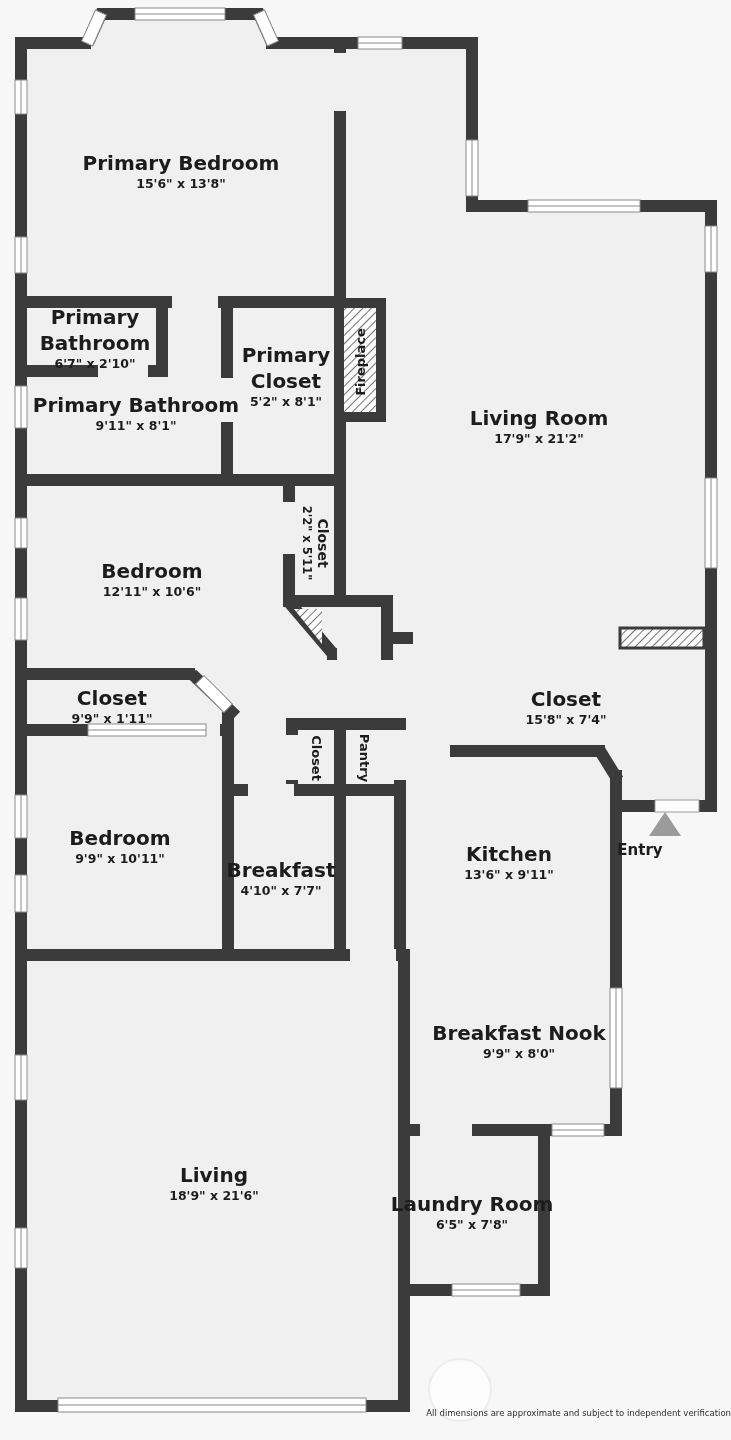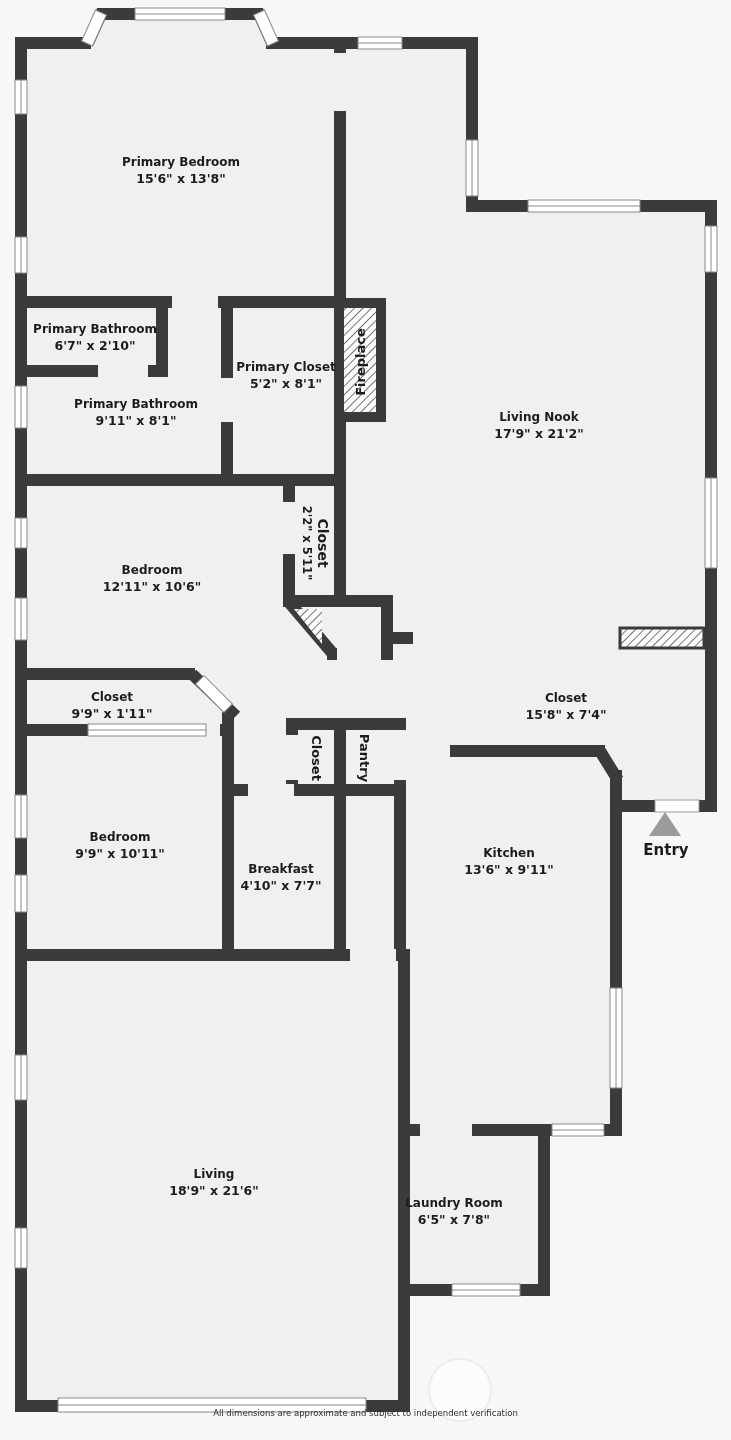--- a/index.html
+++ b/index.html
@@ -6,30 +6,30 @@
   .stage{
     position:relative;width:731px;height:1440px;margin:0 auto;
     background:#f7f7f7;overflow:hidden;
     font-family:"DejaVu Sans","Liberation Sans",sans-serif;
   }
   .plan-svg{position:absolute;left:0;top:0;z-index:1;}
   .room-label{
     position:absolute;z-index:2;text-align:center;color:#1c1c1c;
     line-height:1.3;transform:translate(-50%,-50%);white-space:nowrap;
   }
-  .room-label .rname{display:block;font-weight:700;font-size:12px;}
+  .room-label .rname{display:block;font-weight:700;font-size:20px;}
   .room-label .rdims{display:block;font-weight:700;font-size:12.5px;}
   .room-label.wrap{white-space:normal;}
   .room-label.rot90{transform:translate(-50%,-50%) rotate(90deg);}
   .room-label.rotN90{transform:translate(-50%,-50%) rotate(-90deg);}
   .room-label.small .rname{font-size:14px;}
   .room-label.small .rdims{font-size:11.5px;}
   .room-label.tiny .rname{font-size:13px;}
   .disclaimer{
-    position:absolute;z-index:2;left:0;right:0;top:1408px;text-align:center;
+    position:absolute;z-index:2;left:0;right:0;top:1408px;text-align:right;
     font-size:8.5px;color:#2e2e2e;
   }
 </style>
 </head>
 <body>
 
 <div class="stage">
 
   <svg class="plan-svg" width="731" height="1440" viewBox="0 0 731 1440">
     <defs>
@@ -197,21 +197,21 @@
   <div class="room-label wrap" style="left:286px;top:376px;width:100px">
     <span class="rname">Primary Closet</span>
     <span class="rdims">5'2" x 8'1"</span>
   </div>
 
   <div class="room-label rotN90 tiny" style="left:361px;top:362px">
     <span class="rname">Fireplace</span>
   </div>
 
   <div class="room-label" style="left:539px;top:426px">
-    <span class="rname">Living Nook</span>
+    <span class="rname">Living Room</span>
     <span class="rdims">17'9" x 21'2"</span>
   </div>
 
   <div class="room-label rot90 small" style="left:315px;top:543px">
     <span class="rname">Closet</span>
     <span class="rdims">2'2" x 5'11"</span>
   </div>
 
   <div class="room-label" style="left:152px;top:579px">
     <span class="rname">Bedroom</span>
@@ -244,30 +244,34 @@
   <div class="room-label" style="left:281px;top:878px">
     <span class="rname">Breakfast</span>
     <span class="rdims">4'10" x 7'7"</span>
   </div>
 
   <div class="room-label" style="left:509px;top:862px">
     <span class="rname">Kitchen</span>
     <span class="rdims">13'6" x 9'11"</span>
   </div>
 
-  <div class="room-label" style="left:666px;top:851px">
+  <div class="room-label" style="left:640px;top:851px">
     <span class="rname" style="font-size:15px">Entry</span>
   </div>
 
+  <div class="room-label" style="left:519px;top:1041px">
+    <span class="rname">Breakfast Nook</span>
+    <span class="rdims">9'9" x 8'0"</span>
+  </div>
 
   <div class="room-label" style="left:214px;top:1183px">
     <span class="rname">Living</span>
     <span class="rdims">18'9" x 21'6"</span>
   </div>
 
-  <div class="room-label" style="left:454px;top:1212px">
+  <div class="room-label" style="left:472px;top:1212px">
     <span class="rname">Laundry Room</span>
     <span class="rdims">6'5" x 7'8"</span>
   </div>
 
   <div class="disclaimer">All dimensions are approximate and subject to independent verification</div>
 
 </div>
 
 </body></html>

